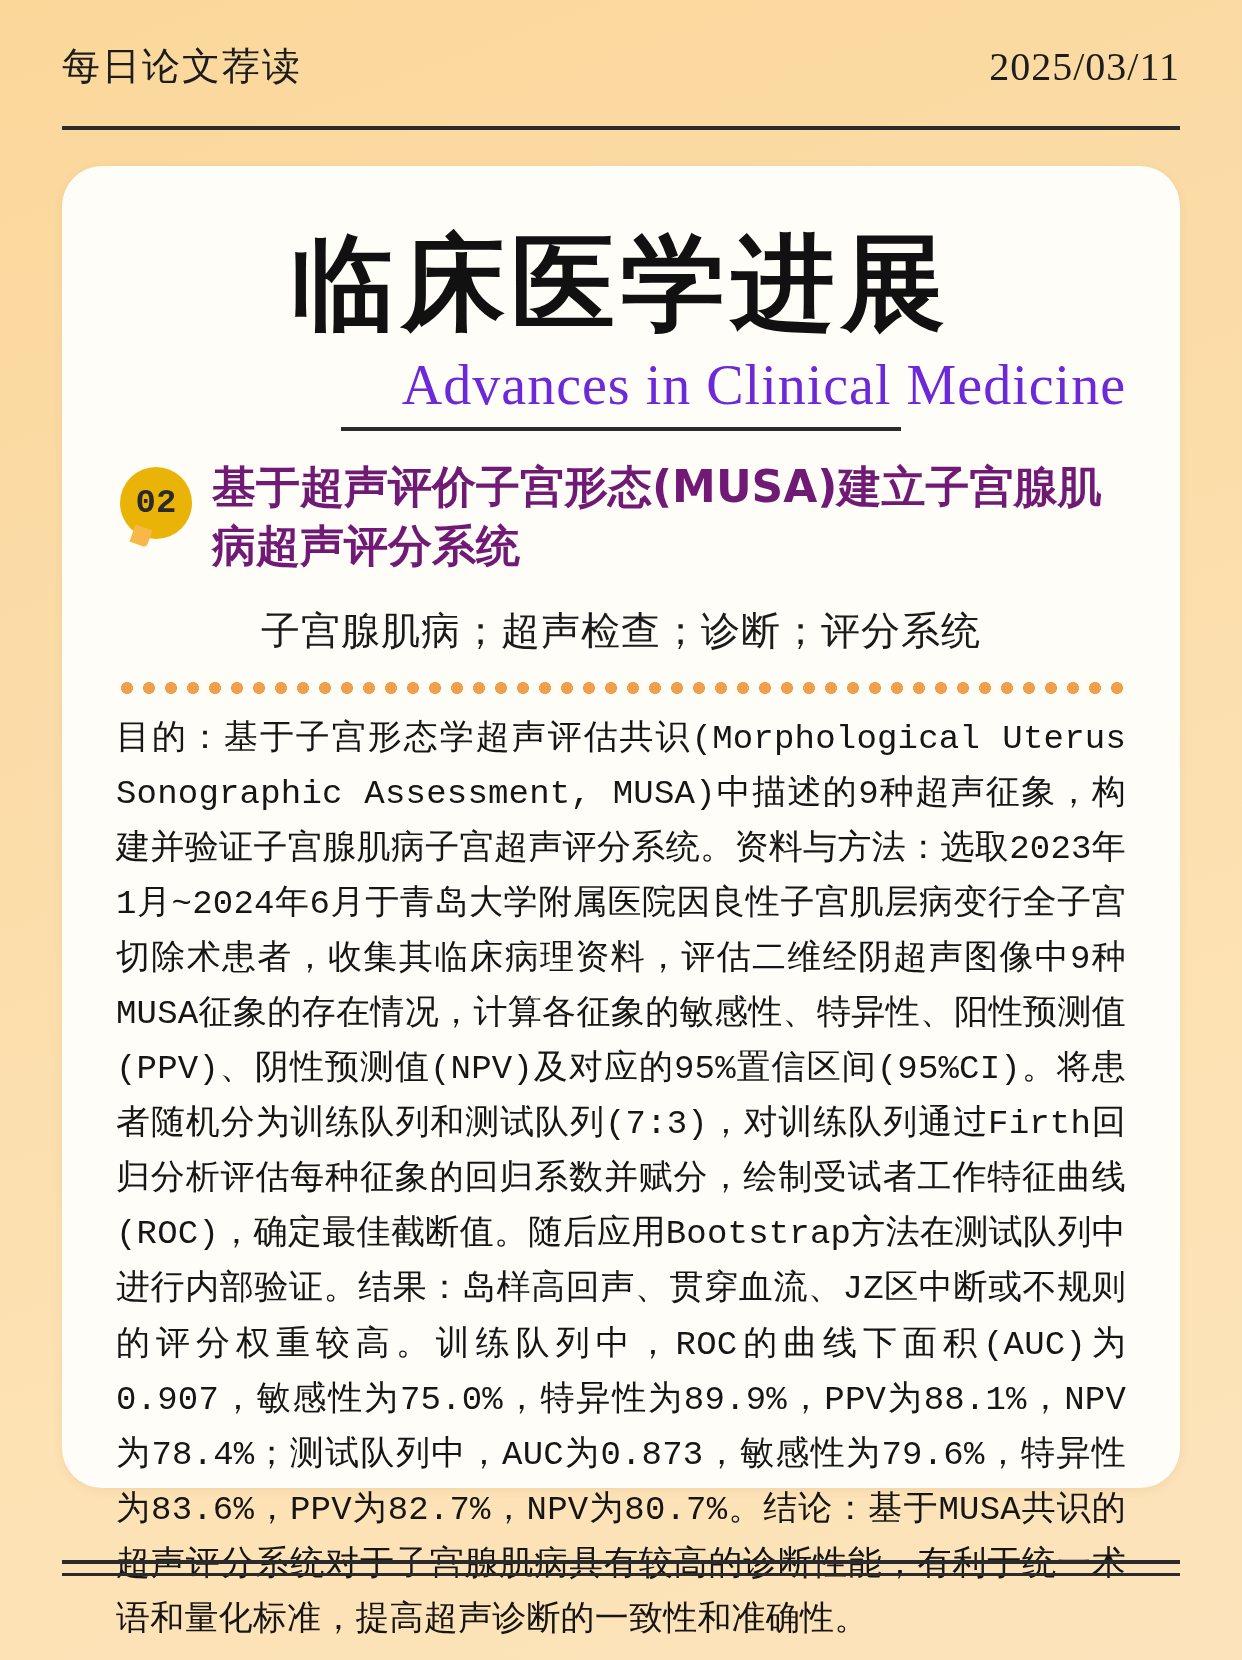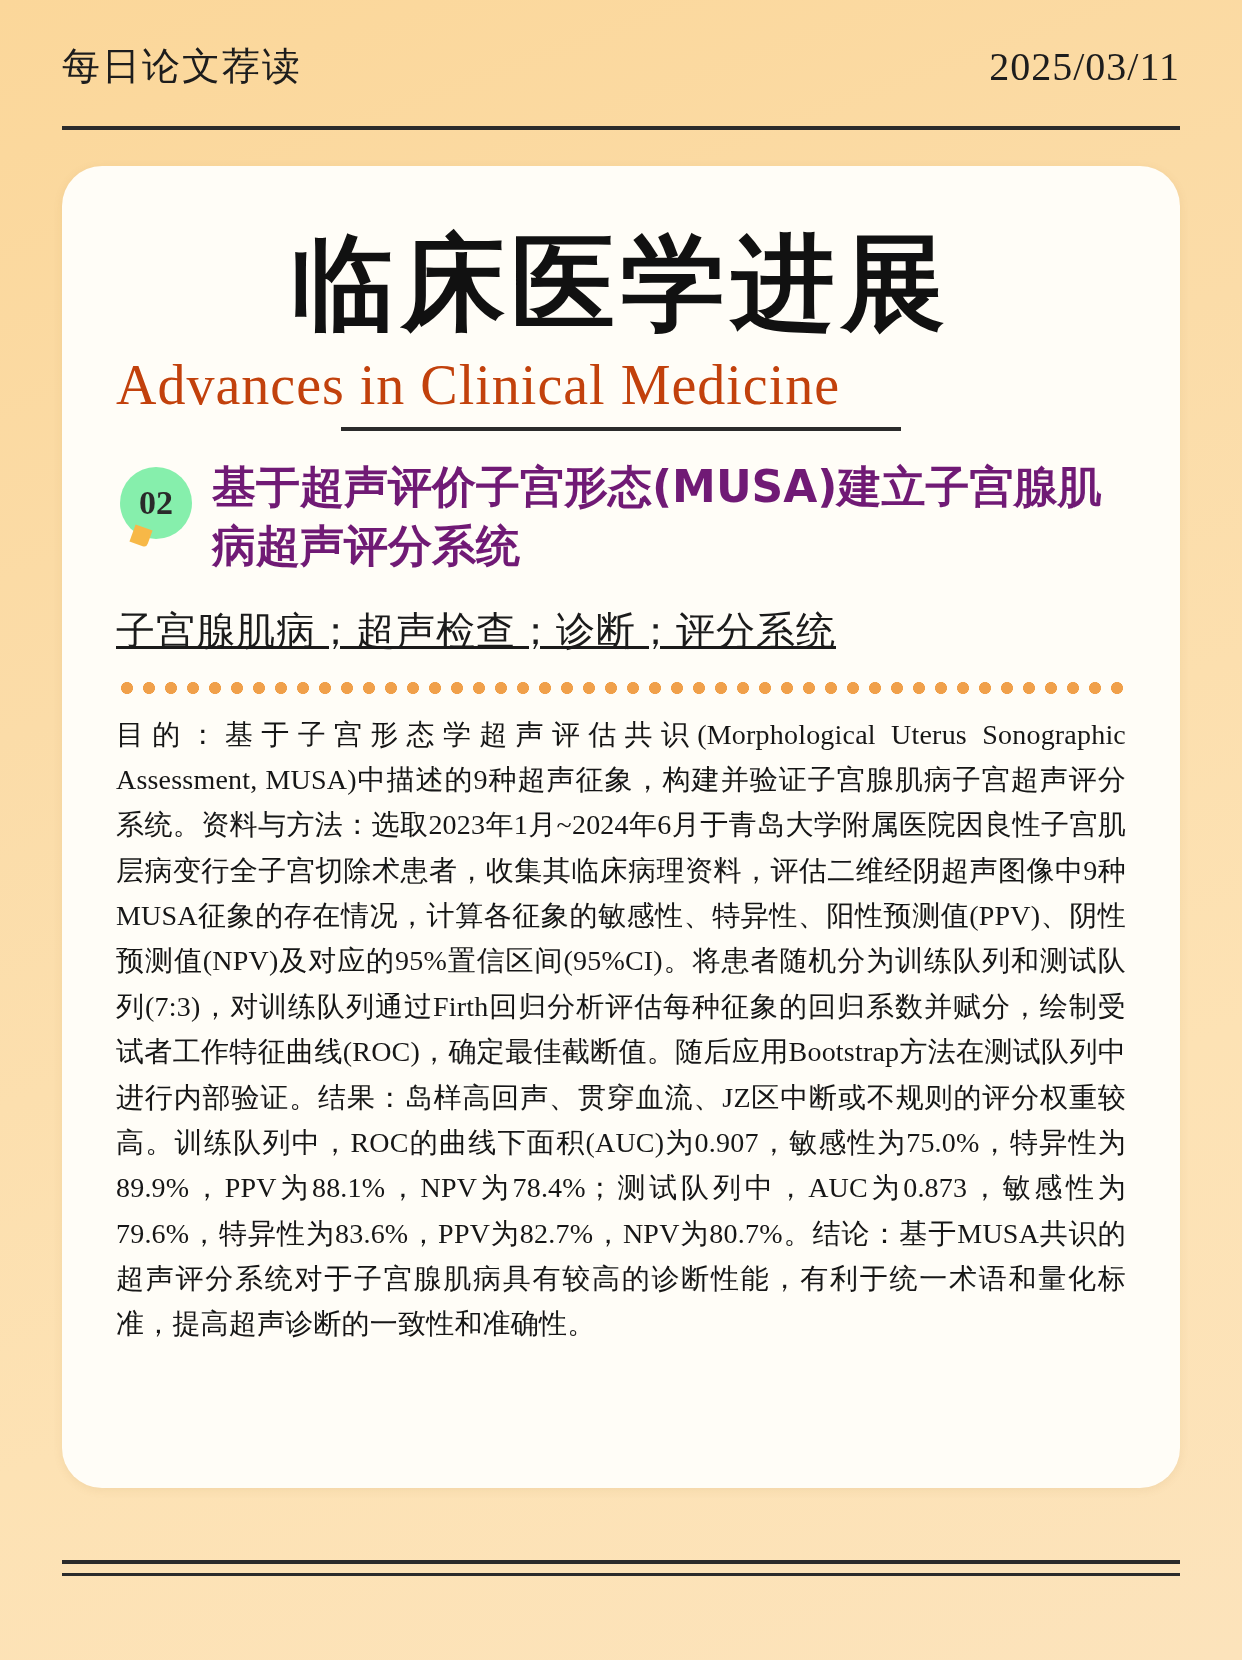--- a/index.html
+++ b/index.html
@@ -60,24 +60,24 @@
     text-align: center;
     font-size: 104px;
     font-weight: bold;
     letter-spacing: 6px;
     line-height: 1.22;
     color: #111;
     margin: 12px 0 4px 0;
     font-family: "DejaVu Serif", "Liberation Serif", serif;
   }
   .sub-title {
-    text-align: left;
+    text-align: right;
     font-size: 56px;
     letter-spacing: 1px;
-    color: #c2410c;
+    color: #6d28d9;
     margin: 6px 0 10px 0;
     font-family: "Liberation Serif", "DejaVu Serif", serif;
   }
   .title-rule {
     width: 560px;
     height: 4px;
     background: #2b2b2b;
     margin: 10px auto 26px auto;
   }
 
@@ -86,28 +86,28 @@
     display: flex;
     align-items: flex-start;
     gap: 20px;
     margin: 0 0 6px 0;
     padding-left: 4px;
   }
   .badge {
     flex: 0 0 auto;
     width: 72px; height: 72px;
     border-radius: 50%;
-    background: #86efac;
+    background: #eab308;
     color: #2a2a2a;
     font-size: 34px;
     font-weight: bold;
     display: flex;
     align-items: center;
     justify-content: center;
-    font-family: Liberation Serif, serif;
+    font-family: Liberation Mono, monospace;
     margin-top: 10px;
     position: relative;
   }
   .badge::after {
     content: "";
     position: absolute;
     bottom: -6px; left: 12px;
     width: 18px; height: 18px;
     background: #f7b847;
     border-radius: 0 0 4px 0;
@@ -116,47 +116,46 @@
   .paper-title {
     font-size: 44px;
     font-weight: bold;
     line-height: 1.35;
     letter-spacing: 0px;
     color: #701a75;
     font-family: "DejaVu Sans", "Liberation Sans", sans-serif;
   }
 
   .keywords {
-    text-align: left;
+    text-align: center;
     font-size: 39px;
     letter-spacing: 1px;
     color: #1b1b1b;
     margin: 28px 0 22px 0;
-    text-decoration: underline;
   }
 
   
   .dots {
     width: 100%;
     height: 16px;
     margin: 4px 0 16px 0;
     background-image: radial-gradient(circle, #f0a04a 42%, rgba(240,160,74,0) 46%);
     background-size: 22px 16px;
     background-repeat: repeat-x;
     background-position: left center;
   }
 
   
   .abstract {
-    font-size: 28px;
+    font-size: 34px;
     line-height: 1.62;
     text-align: justify;
     text-justify: inter-ideograph;
     color: #161616;
-    font-family: Liberation Serif, serif;
+    font-family: Liberation Mono, monospace;
     letter-spacing: 0.2px;
   }
 
   
   .footer-rule-1 {
     position: absolute;
     left: 62px; right: 62px;
     bottom: 96px;
     height: 4px;
     background: #2b2b2b;

